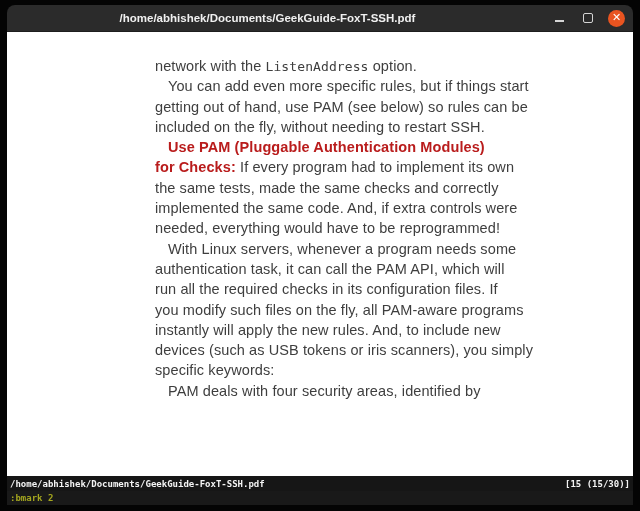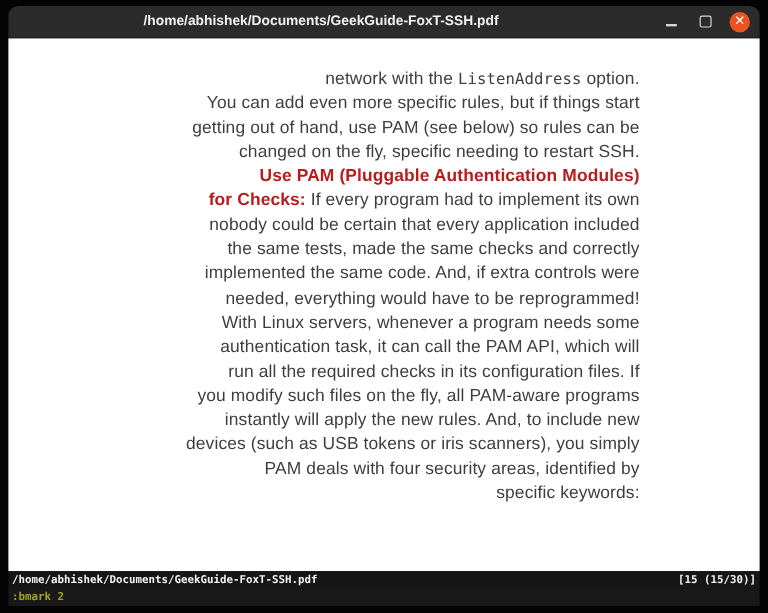--- a/index.html
+++ b/index.html
@@ -40,21 +40,20 @@
   }
   
   .page{
     position:absolute;left:7px;right:7px;top:32px;bottom:35px;
     background:#ffffff;overflow:hidden;
   }
   .textcol{
     position:absolute;left:148px;top:24px;
     color:#3e3e3e;font-size:14.5px;line-height:20.3px;
     letter-spacing:0.1px;
-    text-align:right;
   }
   .line{white-space:pre;height:20.3px;}
   .line.indent{padding-left:13px;}
   .seg-b{font-weight:bold;color:#b91c1c;}
   .seg-m{font-family:"DejaVu Sans Mono",monospace;font-size:13px;}
   
   .statusbar{
     position:absolute;left:7px;right:7px;bottom:20px;height:15px;
     background:#161616;color:#f4f4f4;
     font-family:"DejaVu Sans Mono",monospace;font-size:9px;font-weight:bold;
@@ -85,35 +84,34 @@
       <span class="close-glyph">✕</span>
     </div>
   </div>
 </div>
 
 <div class="page">
   <div class="textcol">
       <div class="line"><span>network with the </span><span class="seg-m">ListenAddress</span><span> option.</span></div>
       <div class="line indent"><span>You can add even more specific rules, but if things start</span></div>
       <div class="line"><span>getting out of hand, use PAM (see below) so rules can be</span></div>
-      <div class="line"><span>changed on the fly, specific needing to restart SSH.</span></div>
+      <div class="line"><span>included on the fly, without needing to restart SSH.</span></div>
       <div class="line indent"><span class="seg-b">Use PAM (Pluggable Authentication Modules)</span></div>
       <div class="line"><span class="seg-b">for Checks: </span><span>If every program had to implement its own</span></div>
-      <div class="line"><span>nobody could be certain that every application included</span></div>
       <div class="line"><span>the same tests, made the same checks and correctly</span></div>
       <div class="line"><span>implemented the same code. And, if extra controls were</span></div>
       <div class="line"><span>needed, everything would have to be reprogrammed!</span></div>
       <div class="line indent"><span>With Linux servers, whenever a program needs some</span></div>
       <div class="line"><span>authentication task, it can call the PAM API, which will</span></div>
       <div class="line"><span>run all the required checks in its configuration files. If</span></div>
       <div class="line"><span>you modify such files on the fly, all PAM-aware programs</span></div>
       <div class="line"><span>instantly will apply the new rules. And, to include new</span></div>
       <div class="line"><span>devices (such as USB tokens or iris scanners), you simply</span></div>
+      <div class="line"><span>specific keywords:</span></div>
       <div class="line indent"><span>PAM deals with four security areas, identified by</span></div>
-      <div class="line"><span>specific keywords:</span></div>
     </div>
 </div>
 
 <div class="statusbar">
   <span>/home/abhishek/Documents/GeekGuide-FoxT-SSH.pdf</span>
   <span>[15 (15/30)]</span>
 </div>
 
 <div class="cmdline">
   <span>:bmark 2</span>

